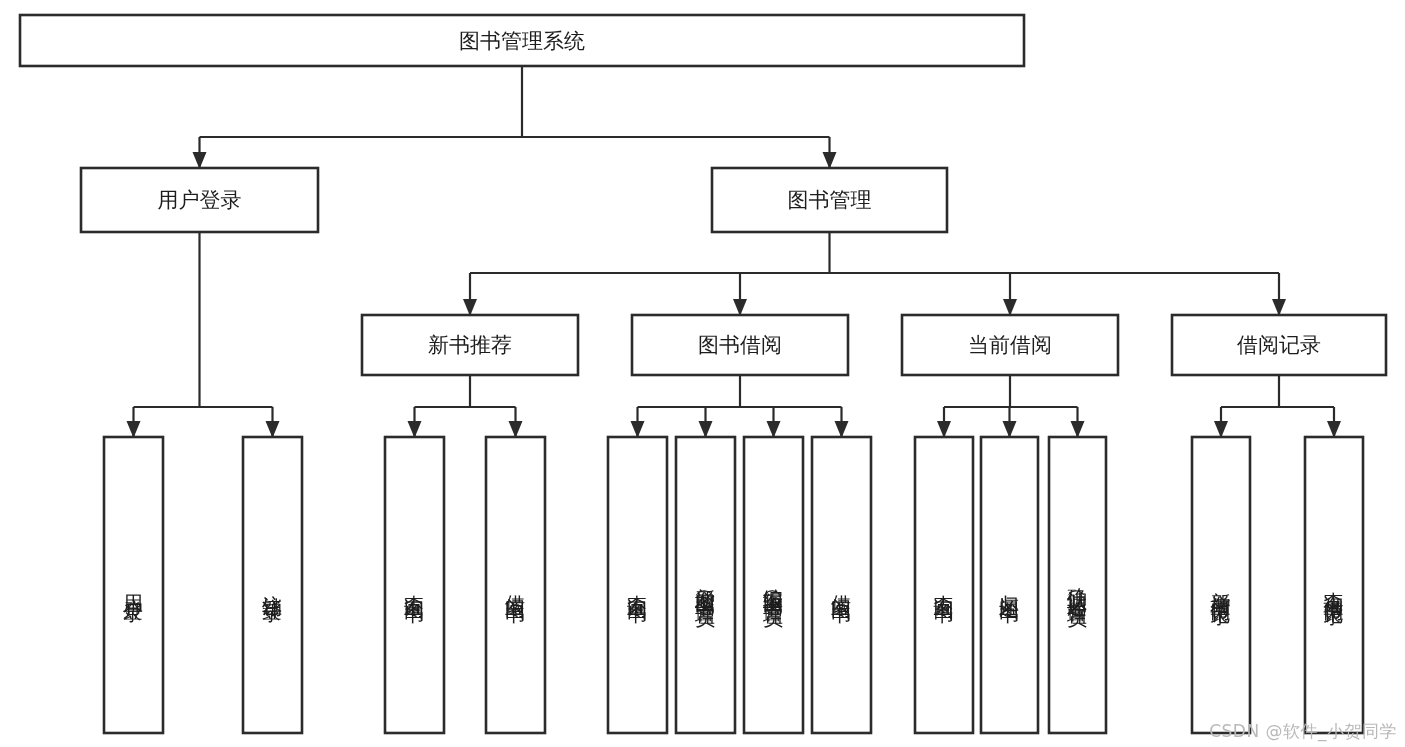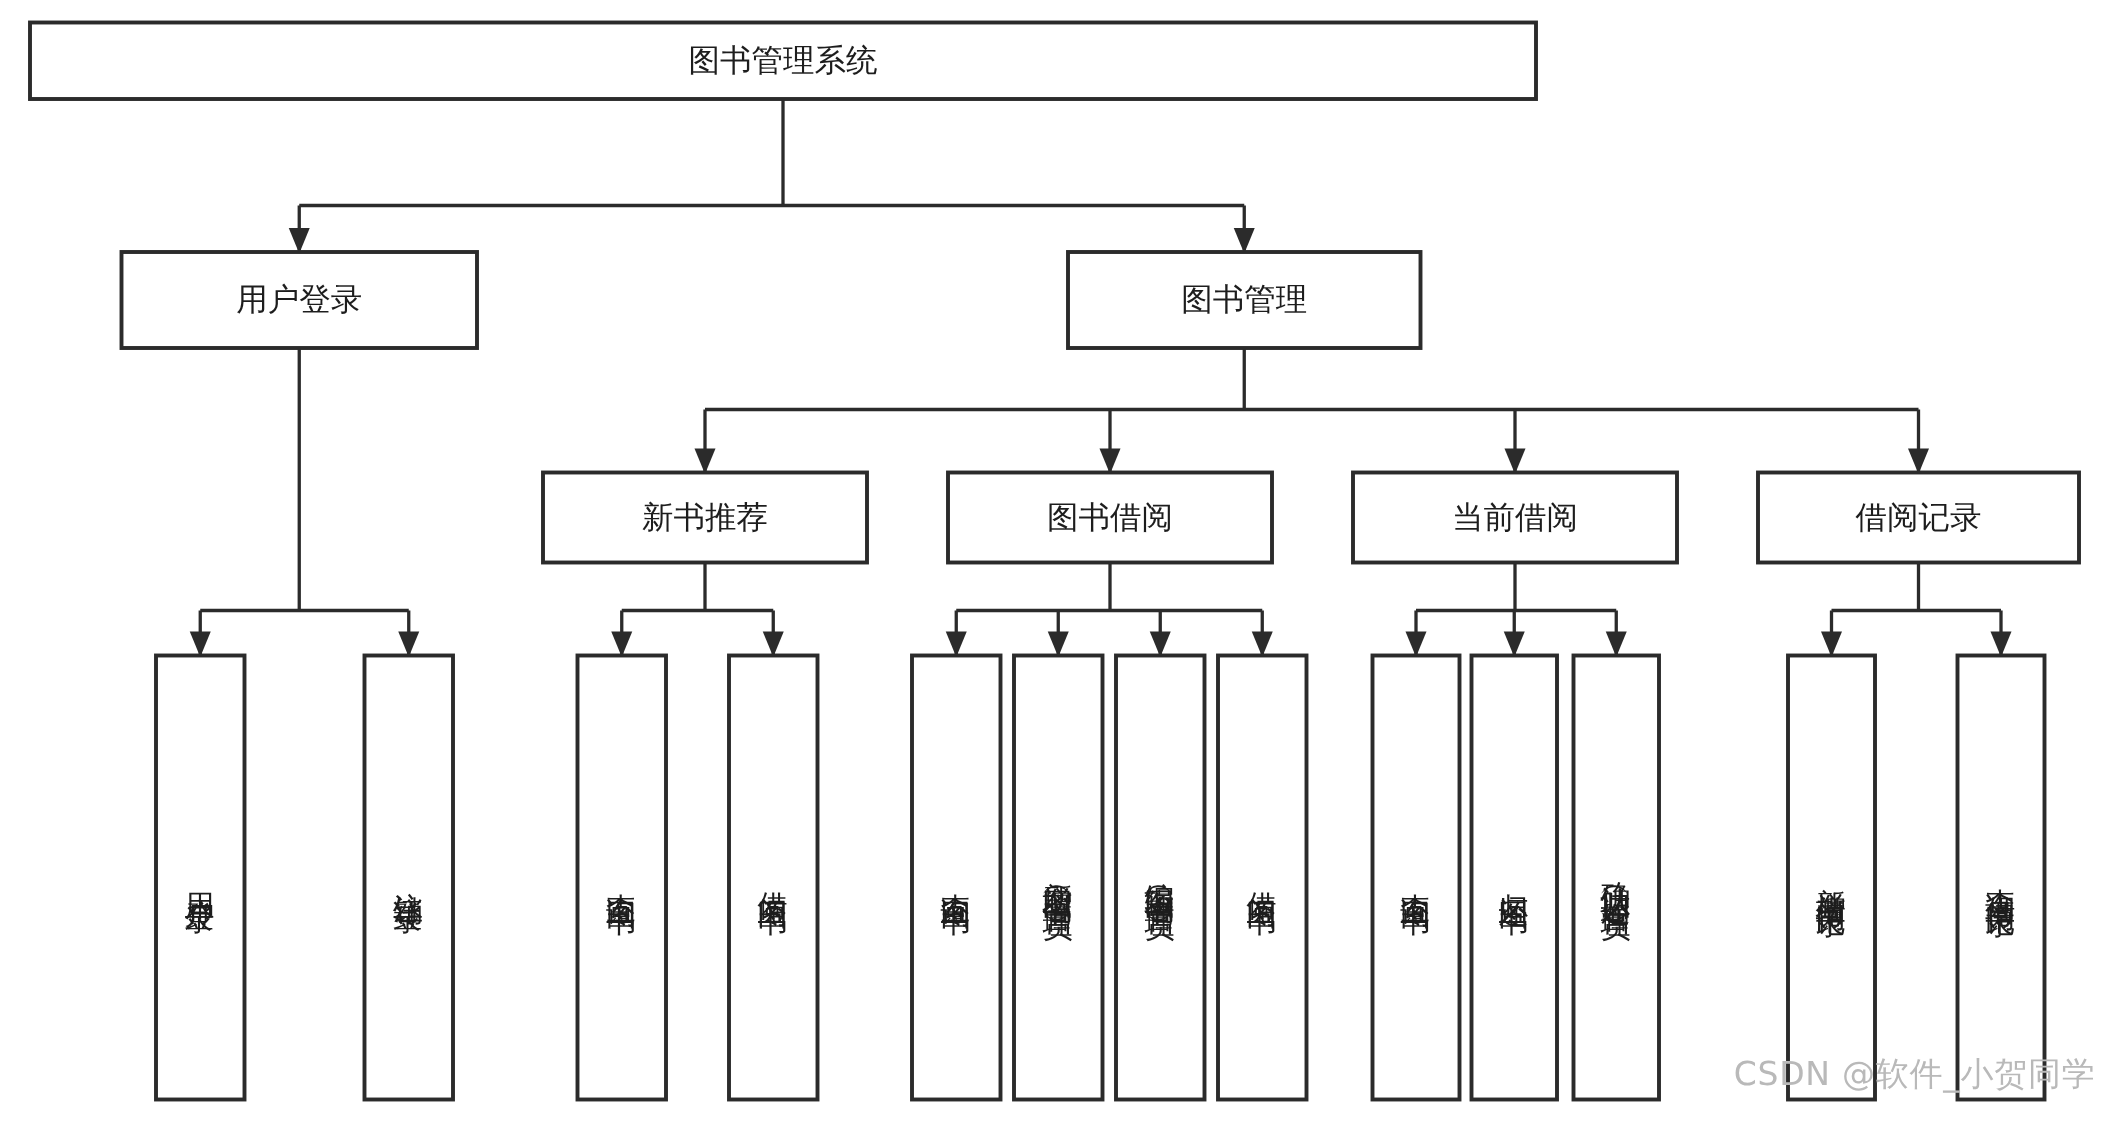--- a/index.html
+++ b/index.html
@@ -58,23 +58,23 @@
     line-height: 1;
     letter-spacing: 3px;
     color: #1d1d1d;
     white-space: nowrap;
     text-align: center;
     pointer-events: none;
   }
   .watermark {
     position: absolute;
     right: 8px;
-    bottom: 16px;
+    bottom: 4px;
     font-family: "DejaVu Sans", "Liberation Sans", sans-serif;
-    font-size: 22px;
+    font-size: 17px;
     color: #b9b9b9;
     white-space: nowrap;
     letter-spacing: 0.5px;
     margin-left: 16px;
   }
 </style>
 </head>
 <body>
 
 <div id="diagram-root">

